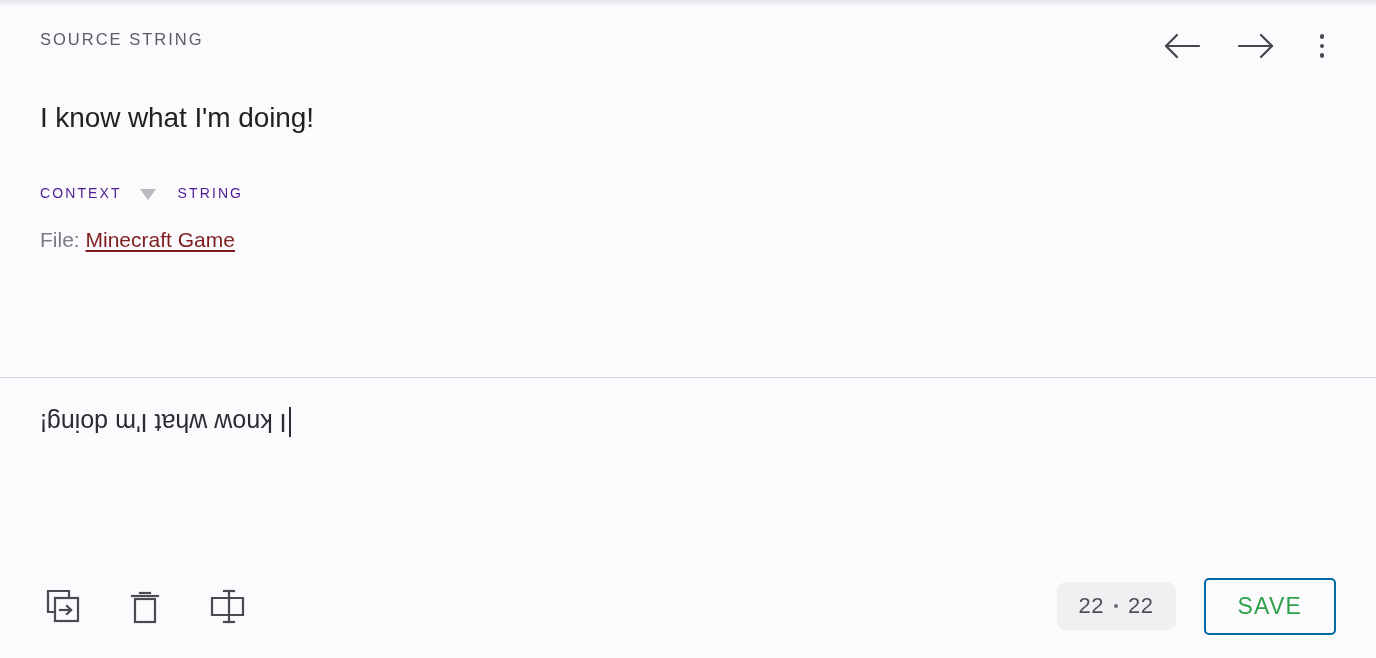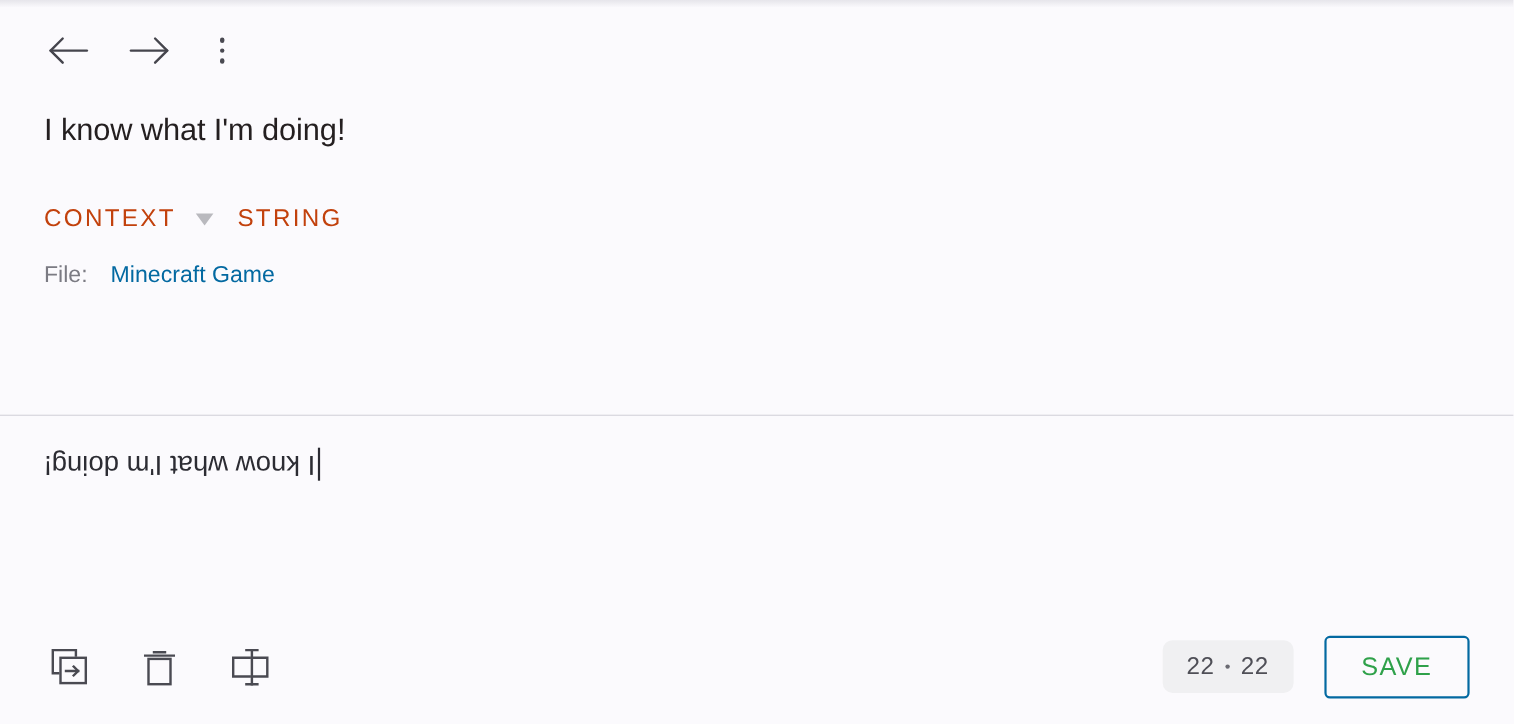--- a/index.html
+++ b/index.html
@@ -109,23 +109,23 @@
   }
 
   .context-tabs {
     margin-top: 50px;
     display: flex;
     align-items: center;
     gap: 0;
   }
 
   .ctx-tab {
-    font-size: 22px;
+    font-size: 14px;
     letter-spacing: 2.1px;
-    color: #c2410c;
+    color: #4c1d95;
     background: none;
     border: none;
     padding: 0;
     cursor: pointer;
     font-family: inherit;
     white-space: nowrap;
   }
 
   .ctx-caret {
     width: 0; height: 0;
@@ -140,24 +140,24 @@
     margin-top: 24px;
     font-size: 21px;
     line-height: 1.45;
     color: #7b7b83;
     font-weight: 400;
   }
 
   .ctx-file-line { margin-top: 6px; }
 
   .ctx-link {
-    color: #0369a1;
+    color: #7f1d1d;
+    text-decoration: underline;
     text-underline-offset: 3px;
     cursor: pointer;
-    margin-left: 15px;
   }
 
   .divider {
     position: absolute;
     left: 0;
     right: 0;
     bottom: 0;
     height: 1px;
     background: #d3d3da;
   }
@@ -262,20 +262,21 @@
 </head>
 <body>
 
 <div class="editor-card">
 
   <div class="top-shadow"></div>
 
   <section class="source-panel">
 
     <div class="source-header">
+      <div class="source-label">SOURCE STRING</div>
 
       <div class="nav-actions">
 
         <button class="icon-btn">
           <span>
             <svg width="38" height="30" viewBox="0 0 38 30" fill="none" stroke="currentColor" stroke-width="2.2" stroke-linecap="round" stroke-linejoin="round">
               <line x1="36" y1="15" x2="3" y2="15"></line>
               <polyline points="14,4 3,15 14,26"></polyline>
             </svg>
           </span>

